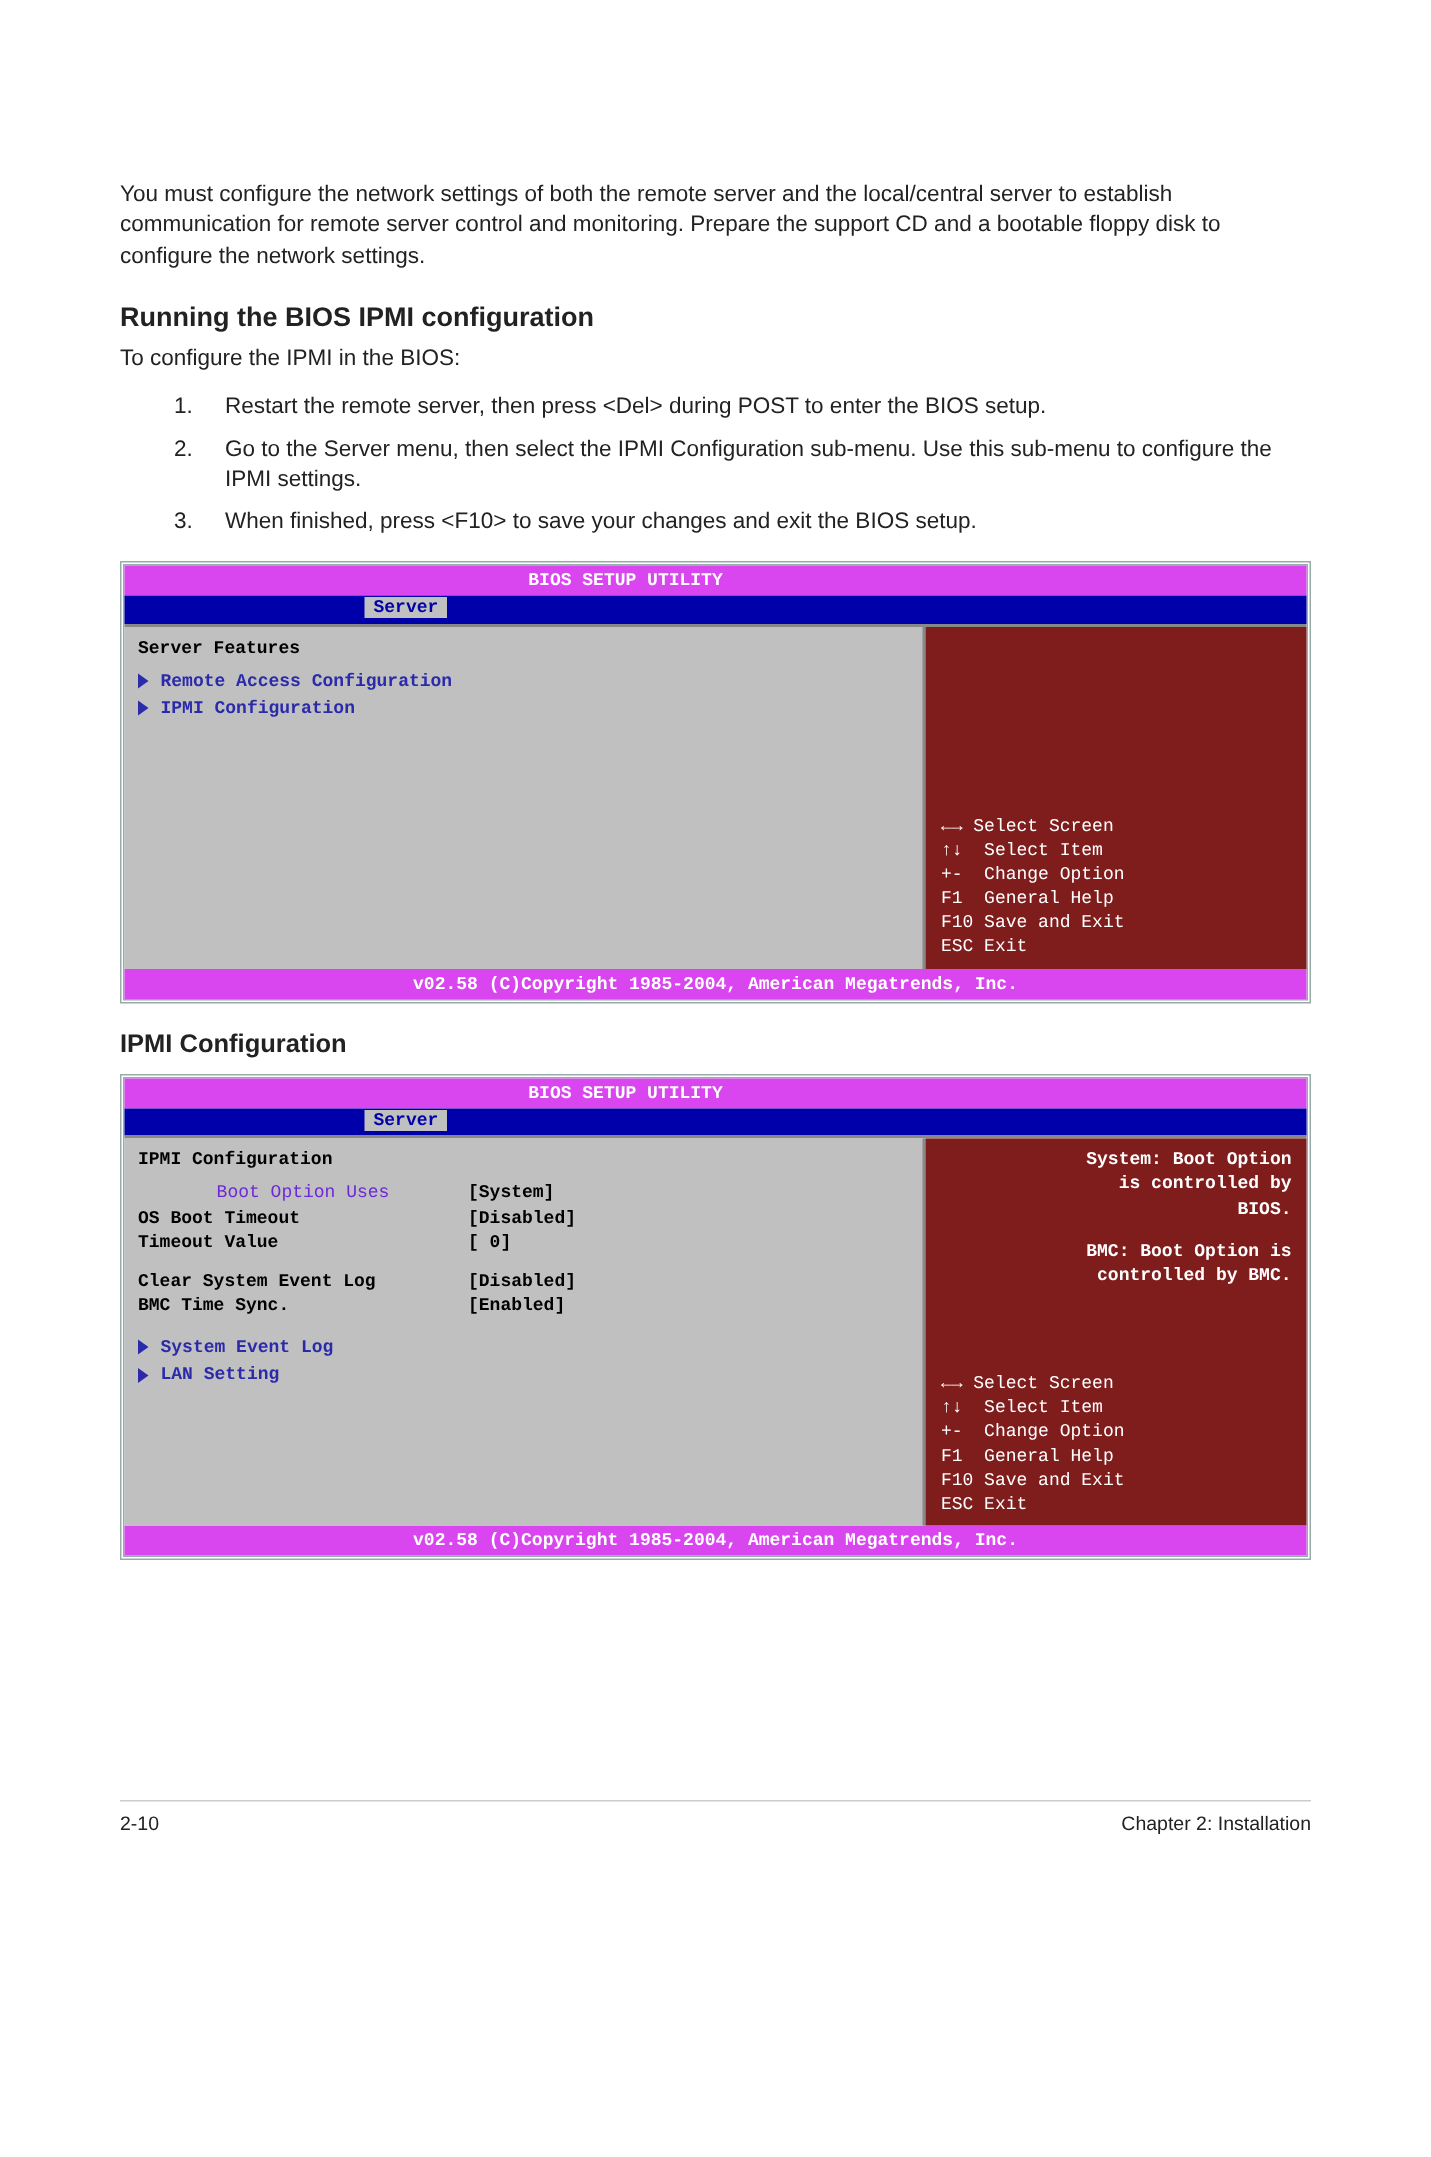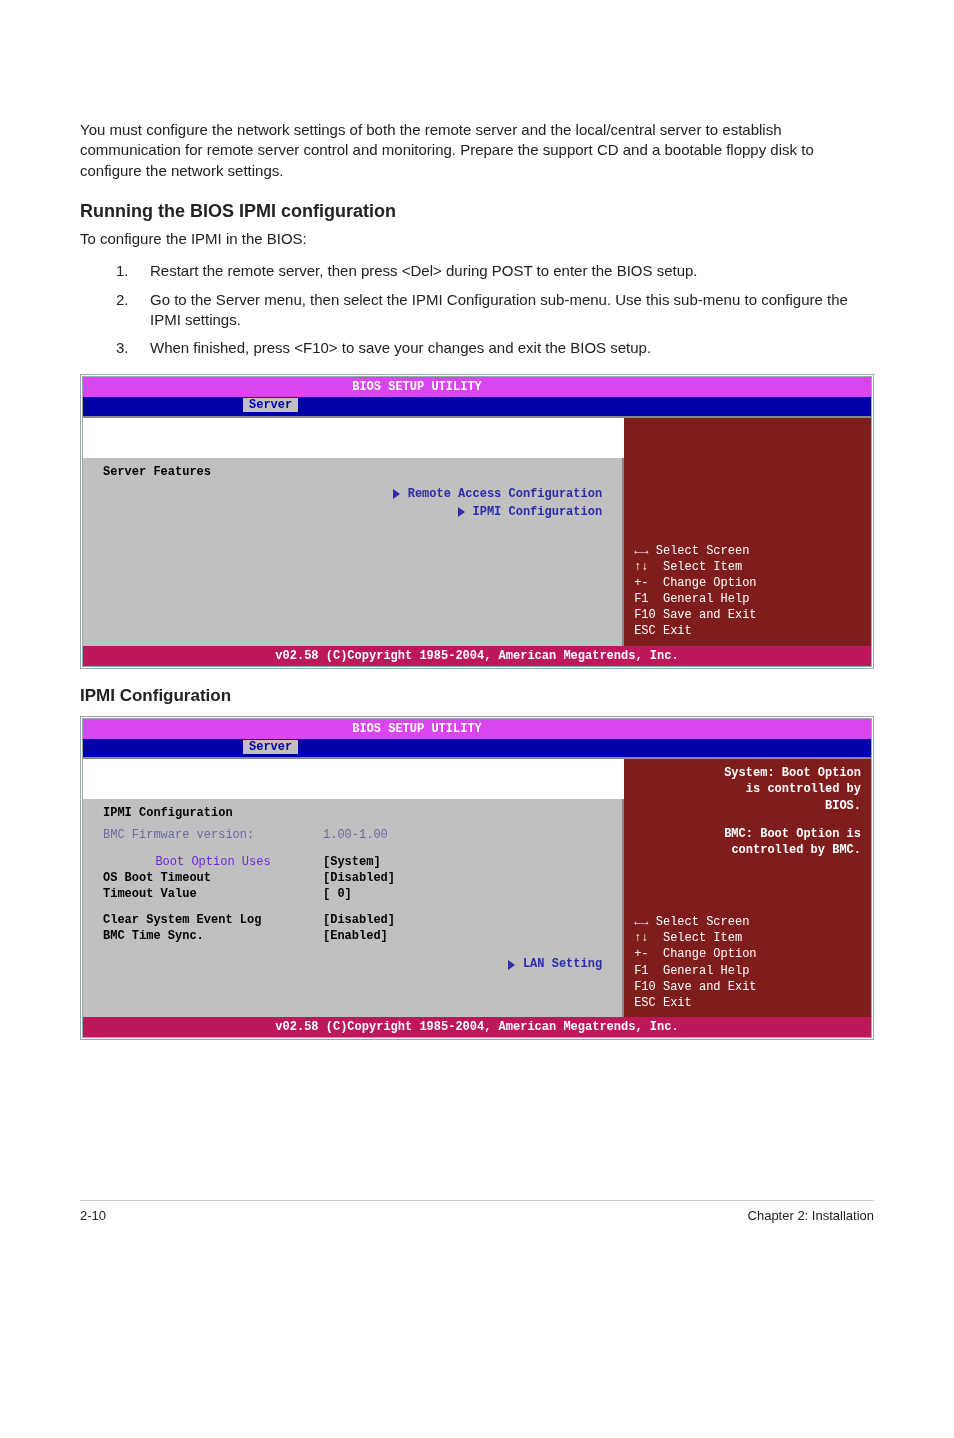--- a/index.html
+++ b/index.html
@@ -10,31 +10,31 @@
   p.lead { margin-bottom: 12px; }
   ol.steps { list-style: none; margin-left: 36px; margin-bottom: 16px; }
   ol.steps li { display: flex; margin-bottom: 8px; }
   ol.steps .num { width: 34px; flex: 0 0 34px; }
   .bios { margin: 8px 0 16px; border: 3px double #9aa; font-family: "Courier New", monospace; font-size: 12px; }
   .bios-title { background: #d946ef; color: #fff; font-weight: bold; text-align: right; padding: 2px 20px; display:flex; }
   .bios-title .spacer{ flex:1; }
   .tab-active { background: #c0c0c0; color: #0000aa; padding: 0 6px; font-weight: bold; }
   .bios-body { display: flex; min-height: 230px; border-top: 2px solid #888; }
   .bios-body2 { display: flex; min-height: 260px; border-top: 2px solid #888; }
-  .left-pane { flex: 2.2; background: #c0c0c0; color: #2a2aaa; padding: 6px 20px; border-right: 2px solid #888; margin-top: 40px; }
+  .left-pane { flex: 2.2; background: #c0c0c0; color: #2a2aaa; padding: 6px 9px; border-right: 2px solid #888; }
   .right-pane { flex: 1; background: #7f1d1d; color: #fff; padding: 6px 10px; display:flex; flex-direction:column; }
   .sect-head { color:#000; font-weight:bold; margin-bottom:6px; }
-  .menu-row { display:flex; align-items:center; margin:2px 0;justify-content:flex-end; }
+  .menu-row { display:flex; align-items:center; margin:2px 0; }
   .tri { width:0; height:0; border-top:5px solid transparent; border-bottom:5px solid transparent; border-left:7px solid #2a2aaa; margin-right:8px; flex:0 0 auto; }
   .kv { display:flex; }
   .kv .k { width: 220px; }
   .kv .v { }
   .help-block { margin-top:auto; }
   .help-block div { white-space:pre; }
-  .bios-foot { background:#be185d; color:#fff; text-align:center; font-weight:bold; padding:2px 0; font-size:12px; }
+  .bios-foot { background:#d946ef; color:#fff; text-align:center; font-weight:bold; padding:2px 0; font-size:12px; }
   .divider-line { border-top:1px solid #ccc; margin-top:160px; margin-bottom:6px; }
   .footer { display:flex; justify-content:space-between; font-size:13px; }
 </style>
 </head>
 <body>
 
 <p class="intro">You must configure the network settings of both the remote server and the local/central server to establish communication for remote server control and monitoring. Prepare the support CD and a bootable floppy disk to configure the network settings.</p>
 
 <h2 class="sub">Running the BIOS IPMI configuration</h2>
 <p class="lead">To configure the IPMI in the BIOS:</p>
@@ -96,24 +96,20 @@
     <span class="spacer"></span>
     <span style="position:relative; left:-60px;">BIOS SETUP UTILITY</span>
     <span class="spacer"></span>
   </div>
   <div style="background:#0000aa; padding:0 0 2px 160px;">
     <span class="tab-active">Server</span>
   </div>
   <div class="bios-body2">
     <div class="left-pane">
       <div class="sect-head">IPMI Configuration</div>
-      <div class="kv" style="color:#6a6aa0; margin:6px 0 10px;">
-        <span class="k">BMC Firmware version:</span>
-        <span class="v">1.00-1.00</span>
-      </div>
       <div class="kv">
         <span class="k" style="color:#6d28d9;font-weight:normal;text-align:center;">Boot Option Uses</span>
         <span class="v" style="color:#000;font-weight:bold;">[System]</span>
       </div>
       <div class="kv">
         <span class="k" style="color:#000;font-weight:bold;">OS Boot Timeout</span>
         <span class="v" style="color:#000;font-weight:bold;">[Disabled]</span>
       </div>
       <div class="kv">
         <span class="k" style="color:#000;font-weight:bold;">Timeout Value</span>
@@ -122,20 +118,24 @@
       <div style="height:10px;"></div>
       <div class="kv">
         <span class="k" style="color:#000;font-weight:bold;">Clear System Event Log</span>
         <span class="v" style="color:#000;font-weight:bold;">[Disabled]</span>
       </div>
       <div class="kv">
         <span class="k" style="color:#000;font-weight:bold;">BMC Time Sync.</span>
         <span class="v" style="color:#000000;font-weight:bold;">[Enabled]</span>
       </div>
       <div style="height:10px;"></div>
+      <div class="menu-row">
+        <span class="tri"></span>
+        <span style="font-weight:bold;">System Event Log</span>
+      </div>
       <div class="menu-row">
         <span class="tri"></span>
         <span style="font-weight:bold;">LAN Setting</span>
       </div>
     </div>
     <div class="right-pane">
       <div style="font-weight:bold;text-align:right;">
         <div>System: Boot Option</div>
         <div>is controlled by</div>
         <div>BIOS.</div>

